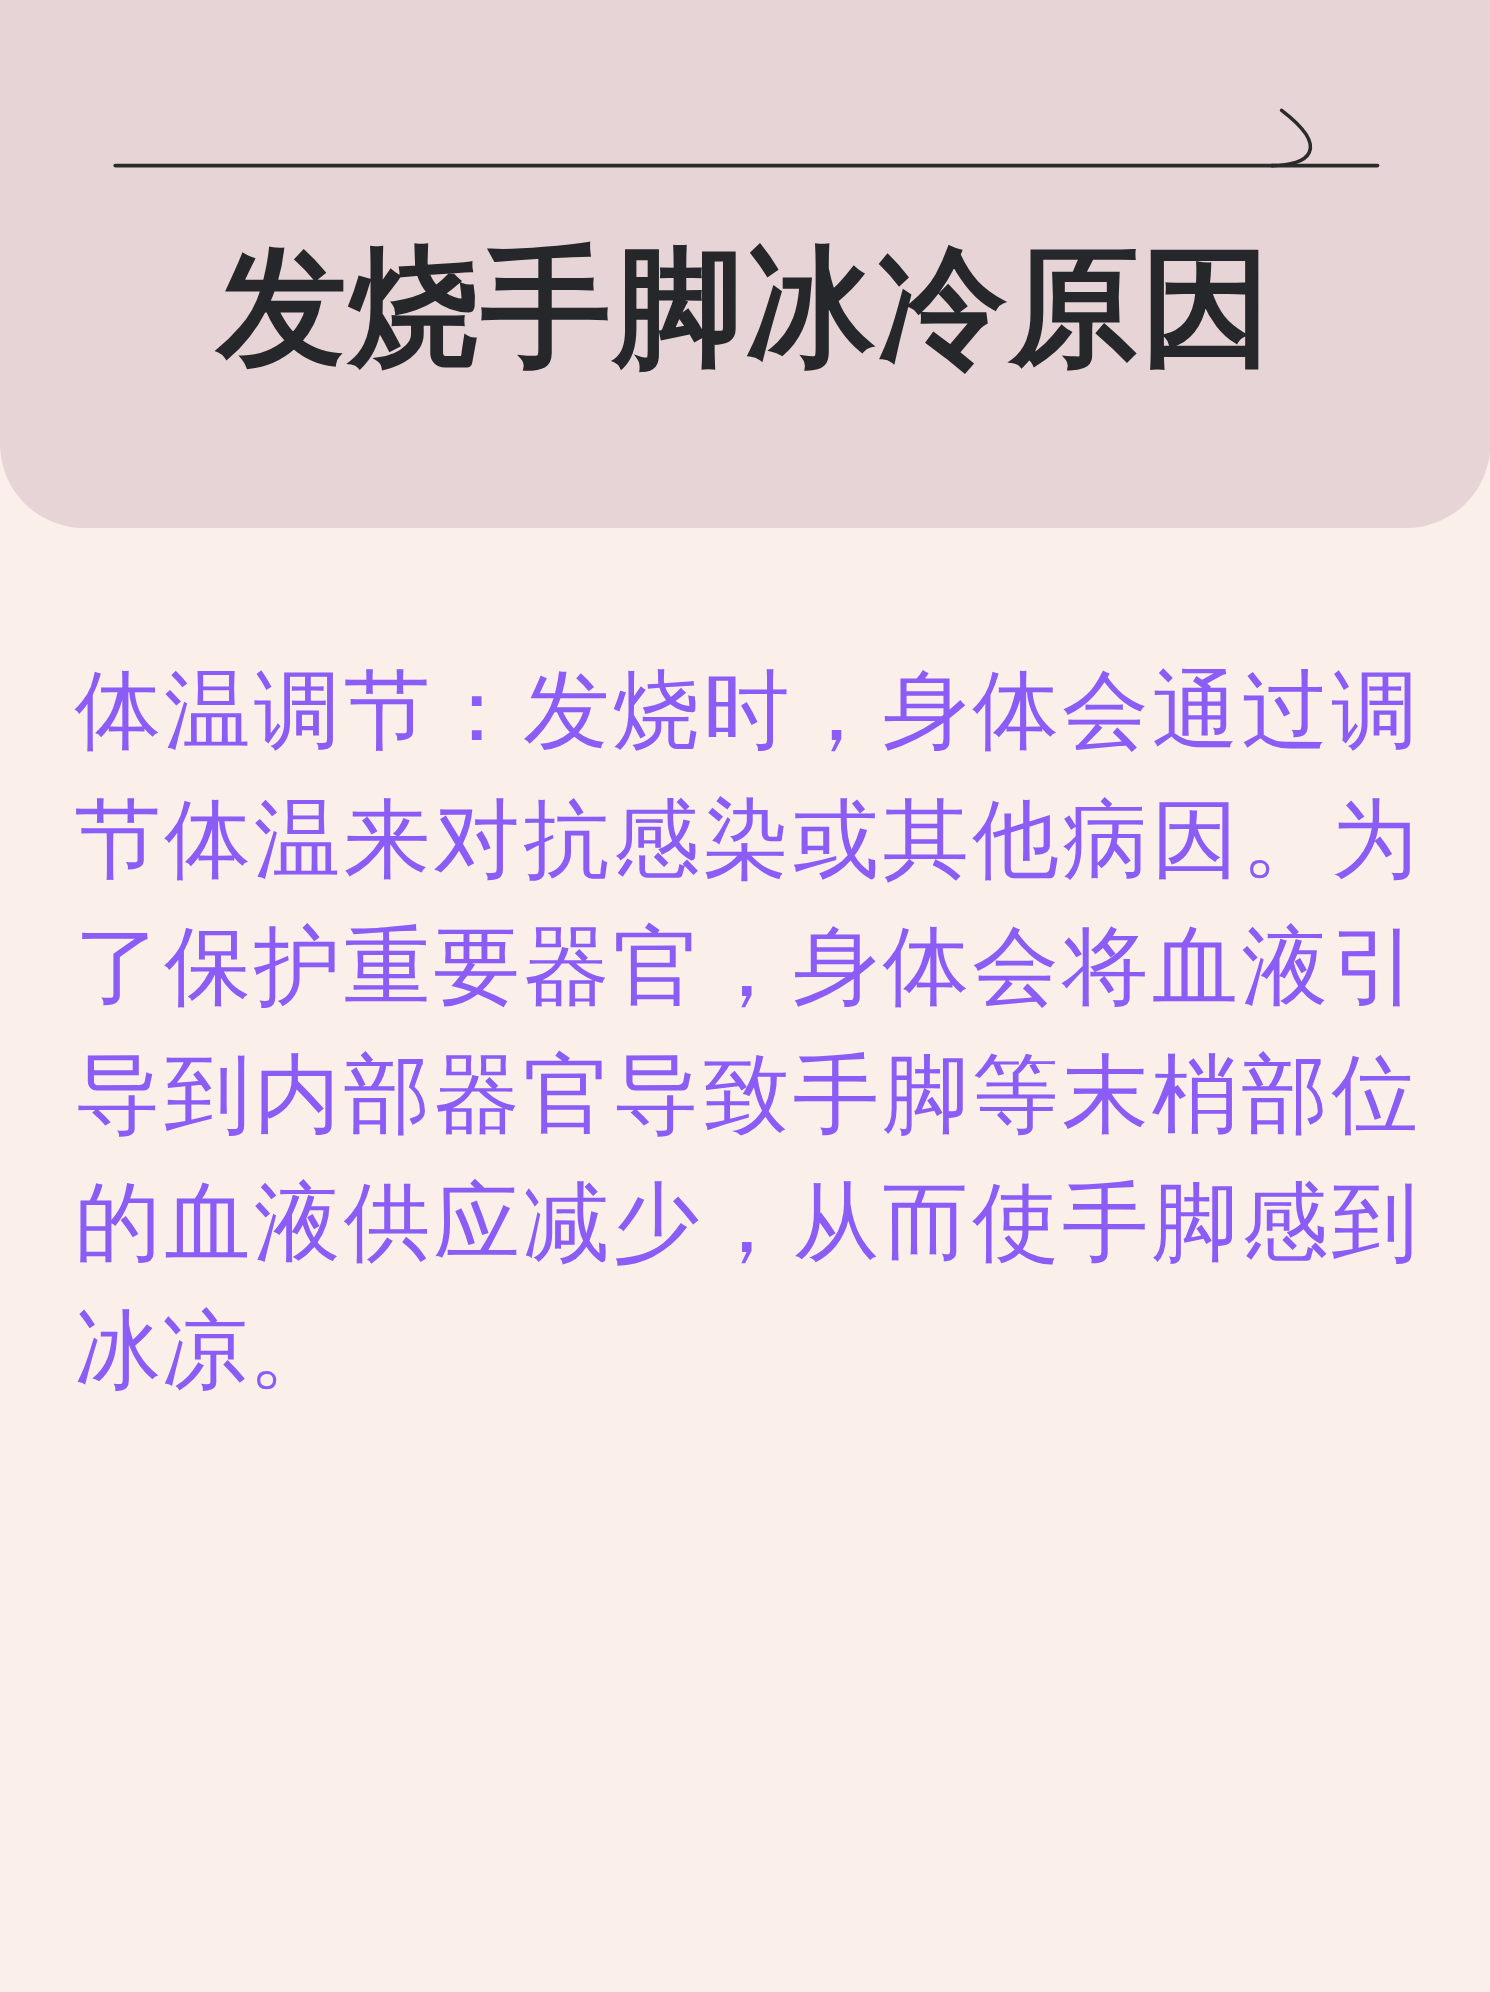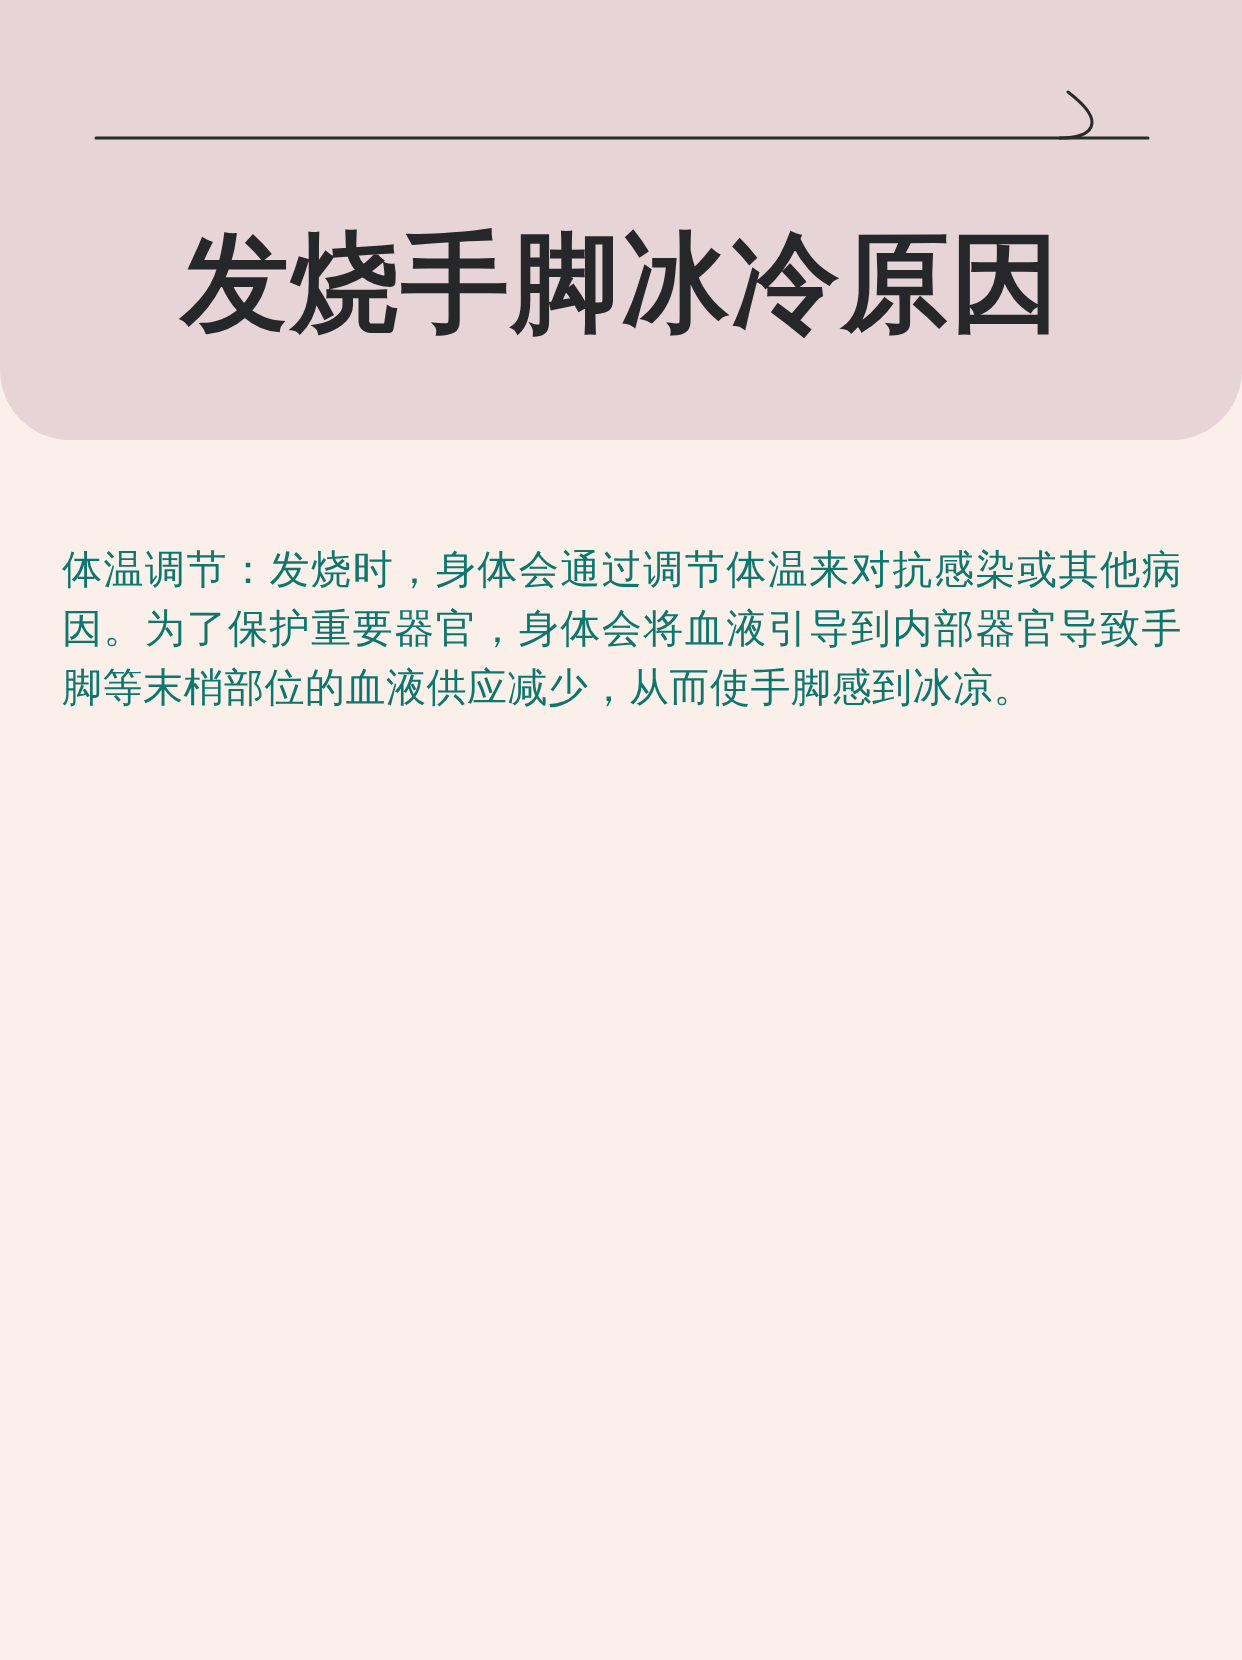--- a/index.html
+++ b/index.html
@@ -47,35 +47,34 @@
     left: 0;
     top: 196px;
     width: 1242px;
     text-align: center;
     font-size: 108px;
     line-height: 1.12;
     font-weight: 700;
     color: #26272b;
     letter-spacing: 2px;
     font-family: "Liberation Sans", "DejaVu Sans", sans-serif;
-    margin-top: 27px;
   }
 
   
   .content {
     position: absolute;
     left: 62px;
     top: 540px;
     width: 1120px;
   }
 
   .para {
-    font-size: 40px;
+    font-size: 72px;
     line-height: 1.48;
-    color: #0f766e;
+    color: #8b5cf6;
     font-weight: 500;
     letter-spacing: 0.5px;
     margin: 0 0 54px 0;
     text-align: justify;
     text-justify: inter-character;
   }
 
   .para:last-child {
     margin-bottom: 0;
   }

